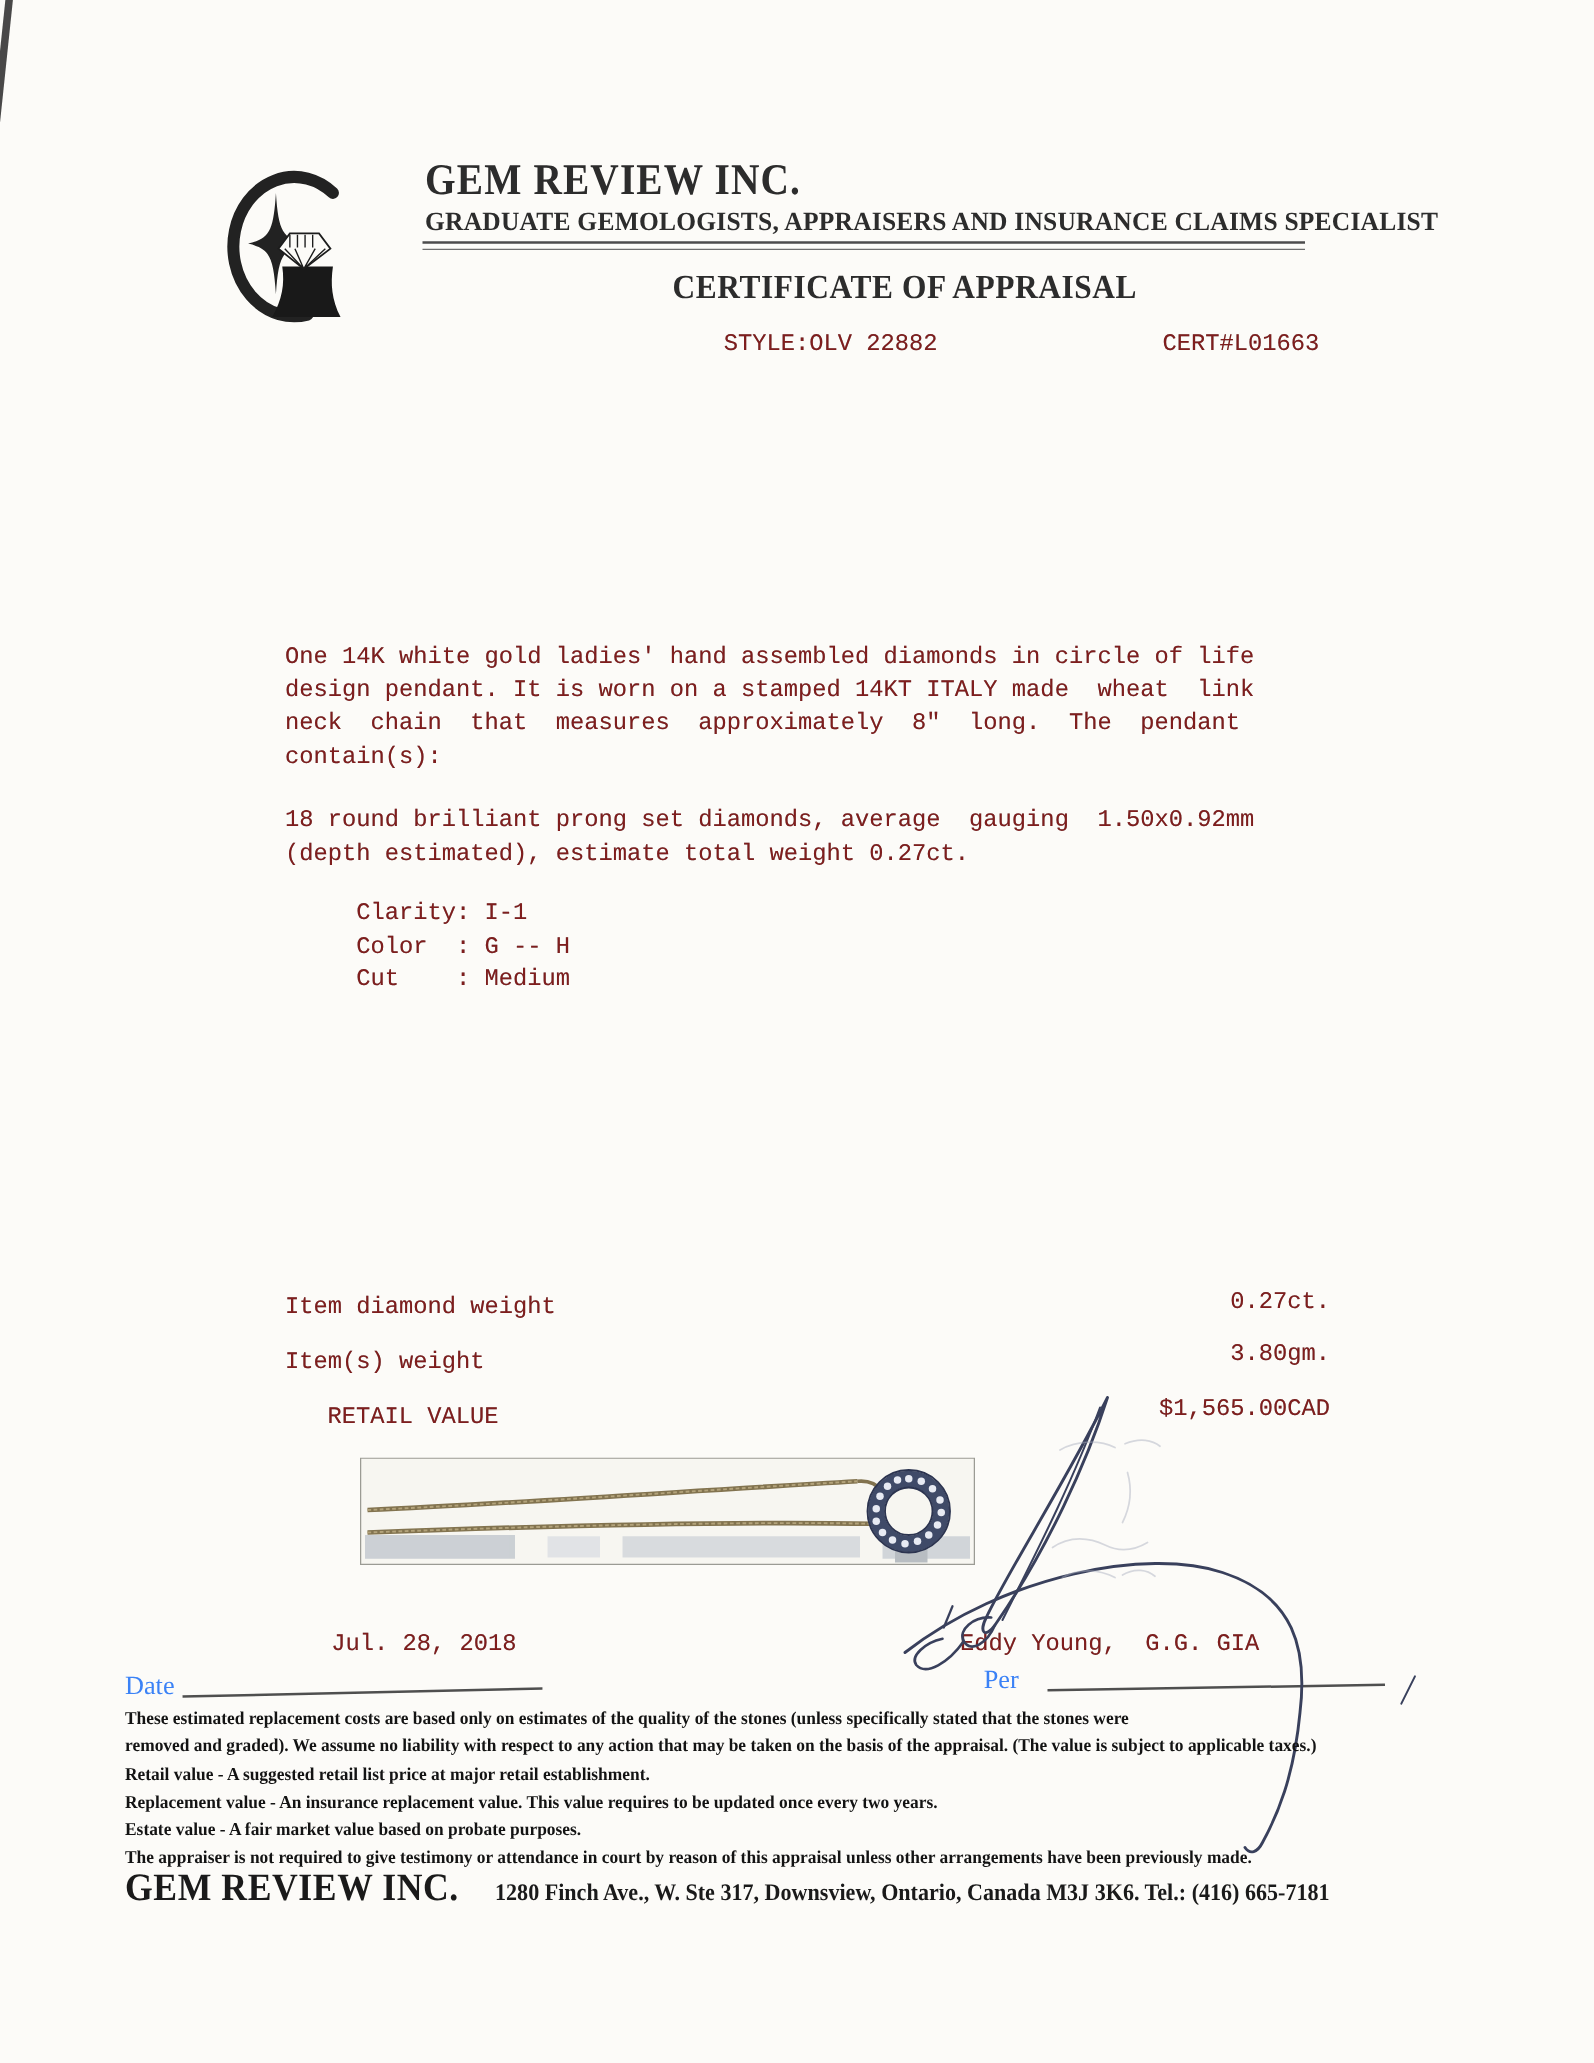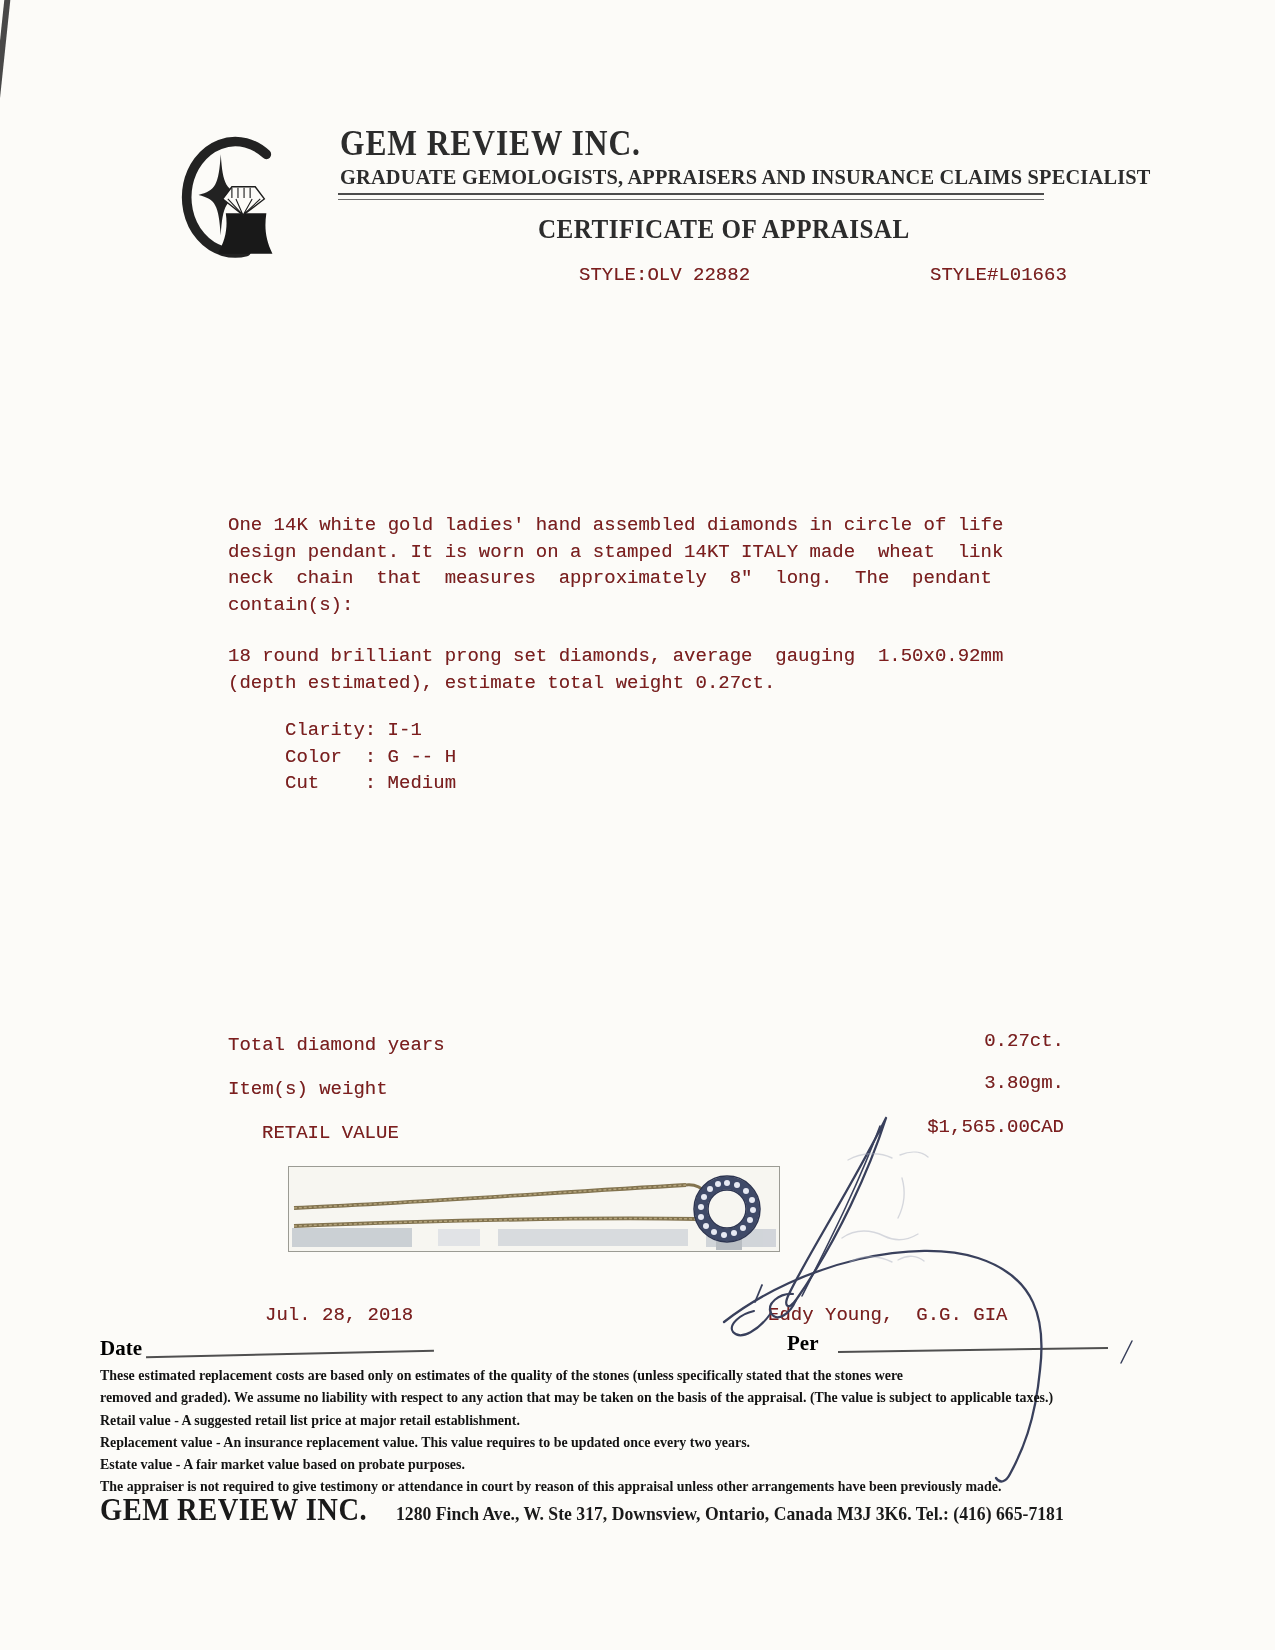--- a/index.html
+++ b/index.html
@@ -54,21 +54,21 @@
   .val-value-1{right:235px;top:1028px;}
   .val-label-2{left:228px;top:1076px;}
   .val-value-2{right:235px;top:1070px;margin-left:15px;}
   .val-label-3{left:228px;top:1120px;margin-left:34px;}
   .val-value-3{right:235px;top:1114px;}
   
   .photo{left:288px;top:1166px;width:492px;height:86px;}
   
   .date-value{left:265px;top:1302px;}
   .appraiser-name{left:768px;top:1302px;}
-  .label-bold{font-size:21px;font-weight:bold;color:#000000;}
+  .label-bold{font-size:21px;font-weight:normal;color:#3b82f6;}
   .date-label{left:100px;top:1336px;}
   .per-label{left:787px;top:1331px;}
   .date-line{left:146px;top:1353px;width:288px;height:2px;background:#4f4f4f;transform:rotate(-1.3deg);}
   .per-line{left:838px;top:1349px;width:270px;height:2px;background:#4f4f4f;transform:rotate(-.9deg);}
   
   .disclaimer{left:100px;top:1364px;width:1100px;}
   .disclaimer .dline{
     font-size:14.5px;font-weight:bold;line-height:22.3px;color:#131313;
     transform:scaleX(.96);transform-origin:left;white-space:nowrap;
   }
@@ -102,40 +102,40 @@
       <path d="M66 59 L66 69 M72 59 L72 69 M78 59 L78 69 M84 59 L84 69" fill="none" stroke-width="1.1"></path>
       <path d="M62 70 L77 86 M70 70 L77 86 M86 70 L77 86 M94 70 L77 86" fill="none" stroke-width="1.1"></path>
     </g>
   </svg>
 
   <div class="abs company-name">GEM REVIEW INC.</div>
   <div class="abs tagline">GRADUATE GEMOLOGISTS, APPRAISERS AND INSURANCE CLAIMS SPECIALIST</div>
   <div class="abs double-rule"></div>
   <div class="abs doc-title">CERTIFICATE OF APPRAISAL</div>
   <div class="abs mono style-number">STYLE:OLV 22882</div>
-  <div class="abs mono cert-number">STYLE#L01663</div>
+  <div class="abs mono cert-number">CERT#L01663</div>
 
   <div class="abs desc-block">
     <div class="mono">One 14K white gold ladies' hand assembled diamonds in circle of life</div>
     <div class="mono">design pendant. It is worn on a stamped 14KT ITALY made  wheat  link</div>
     <div class="mono">neck  chain  that  measures  approximately  8"  long.  The  pendant</div>
     <div class="mono">contain(s):</div>
   </div>
 
   <div class="abs stones-block">
     <div class="mono">18 round brilliant prong set diamonds, average  gauging  1.50x0.92mm</div>
     <div class="mono">(depth estimated), estimate total weight 0.27ct.</div>
   </div>
   <div class="abs grading-block">
     <div class="mono">Clarity: I-1</div>
     <div class="mono">Color  : G -- H</div>
     <div class="mono">Cut    : Medium</div>
   </div>
 
-  <div class="abs mono val-label-1">Total diamond years</div>
+  <div class="abs mono val-label-1">Item diamond weight</div>
   <div class="abs mono val-value-1">0.27ct.</div>
   <div class="abs mono val-label-2">Item(s) weight</div>
   <div class="abs mono val-value-2">3.80gm.</div>
   <div class="abs mono val-label-3">RETAIL VALUE</div>
   <div class="abs mono val-value-3">$1,565.00CAD</div>
 
   <svg class="abs photo" viewBox="0 0 492 86">
     <rect x="0.5" y="0.5" width="491" height="85" fill="#f7f6f1" stroke="#9b9b94"></rect>
     <g opacity=".9">
       <rect x="4" y="62" width="120" height="19" fill="#c7ccd1"></rect>

